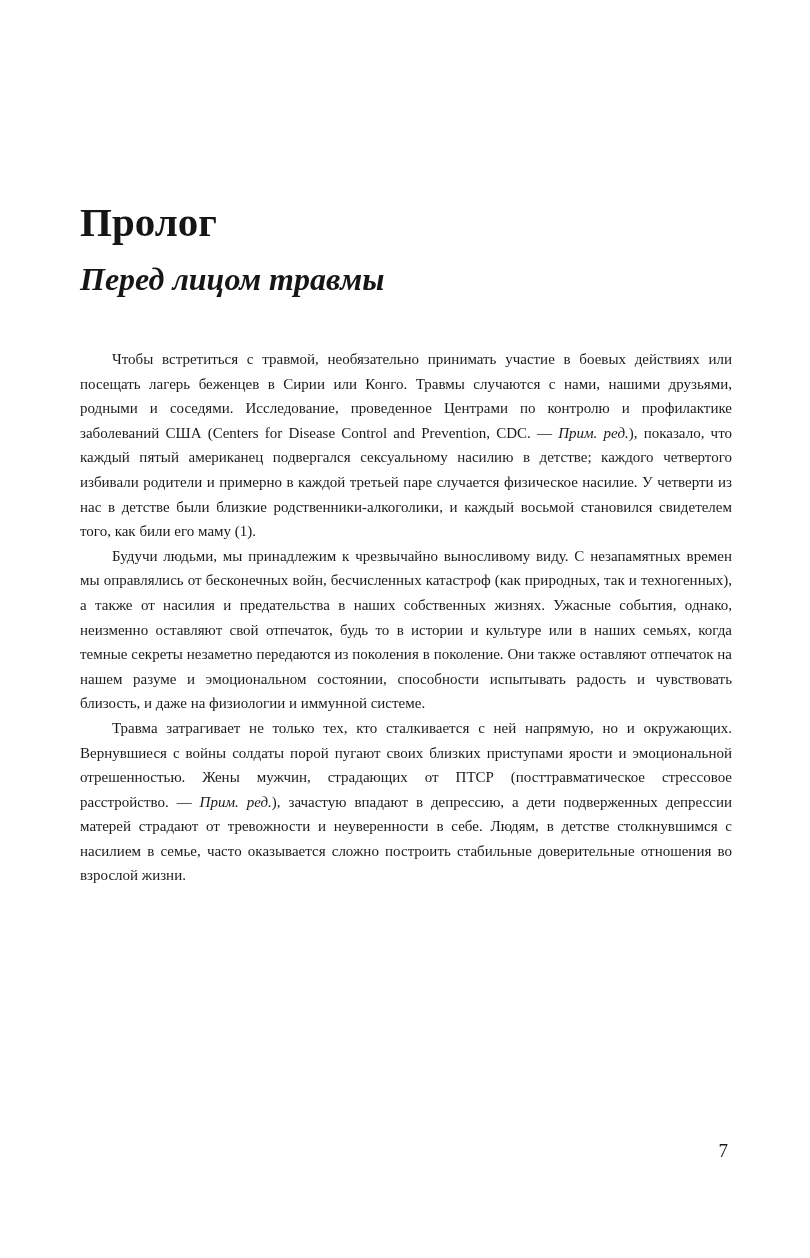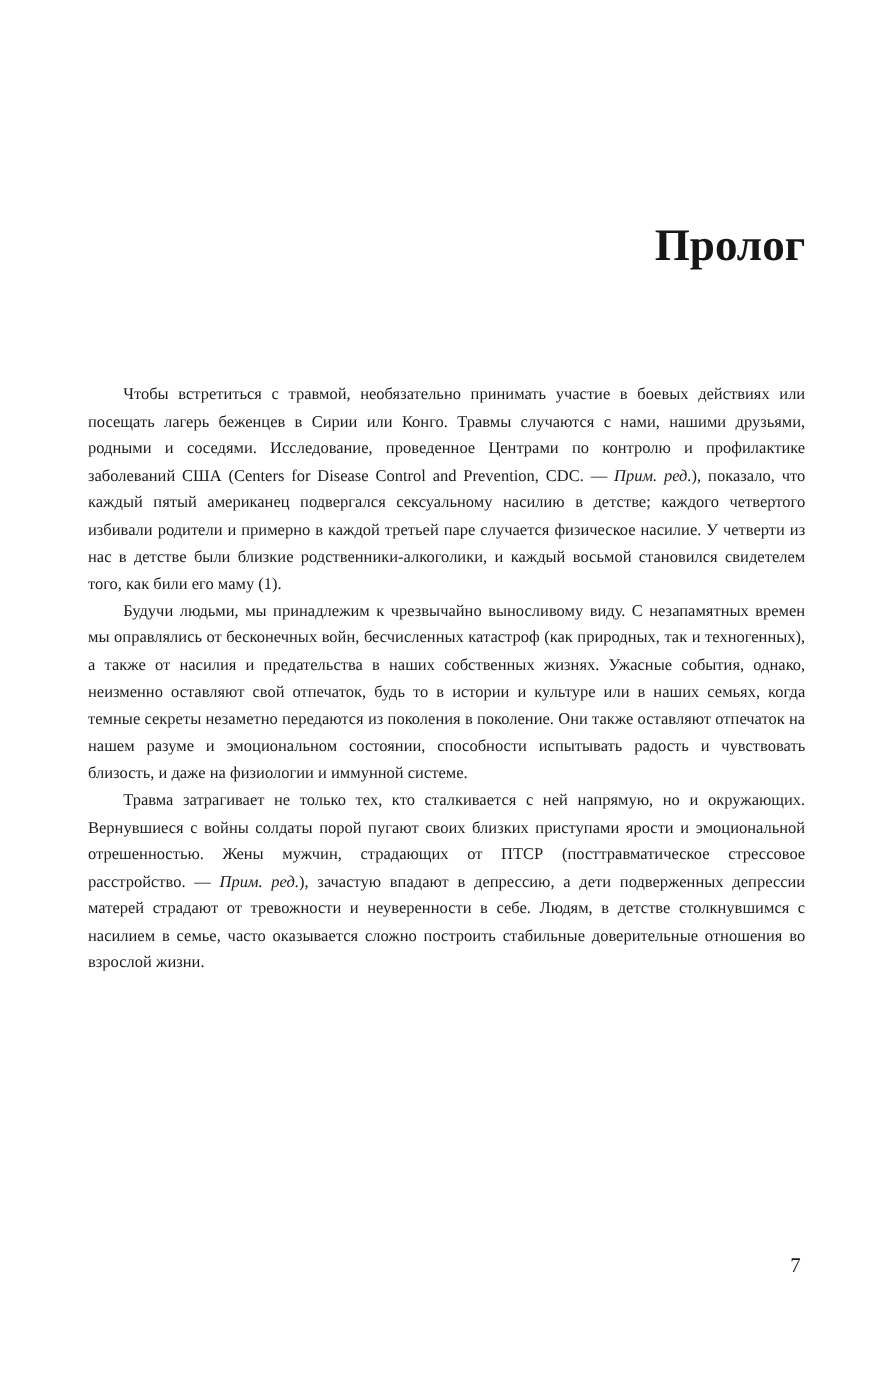--- a/index.html
+++ b/index.html
@@ -15,21 +15,20 @@
       overflow: hidden;
       font-family: "Liberation Serif", "DejaVu Serif", serif;
       color: #1a1a1a;
       box-sizing: border-box;
     }
     .chapter-header {
       position: absolute;
       left: 80px;
       top: 200px;
       right: 78px;
-      text-align: right;
     }
     .chapter-title {
       font-size: 41px;
       font-weight: 700;
       line-height: 1.1;
       margin: 0;
       color: #161616;
     }
     .chapter-subtitle {
       font-size: 32px;
@@ -66,20 +65,21 @@
       color: #1a1a1a;
     }
   </style>
 </head>
 <body>
 
 <div class="page">
 
   <header class="chapter-header">
     <h1 class="chapter-title">Пролог</h1>
+    <h2 class="chapter-subtitle">Перед лицом травмы</h2>
   </header>
 
   <main class="body-text" id="body-text">
       <p class="para"><span>Чтобы встретиться с травмой, необязательно принимать участие в боевых действиях или посещать лагерь беженцев в Сирии или Конго. Травмы случаются с нами, нашими друзьями, родными и соседями. Исследование, проведенное Центрами по контролю и профилактике заболеваний США (Centers for Disease Control and Prevention, CDC. — </span><em>Прим. ред.</em><span>), показало, что каждый пятый американец подвергался сексуальному насилию в детстве; каждого четвертого избивали родители и примерно в каждой третьей паре случается физическое насилие. У четверти из нас в детстве были близкие родственники-алкоголики, и каждый восьмой становился свидетелем того, как били его маму (1).</span></p>
       <p class="para"><span>Будучи людьми, мы принадлежим к чрезвычайно выносливому виду. С незапамятных времен мы оправлялись от бесконечных войн, бесчисленных катастроф (как природных, так и техногенных), а также от насилия и предательства в наших собственных жизнях. Ужасные события, однако, неизменно оставляют свой отпечаток, будь то в истории и культуре или в наших семьях, когда темные секреты незаметно передаются из поколения в поколение. Они также оставляют отпечаток на нашем разуме и эмоциональном состоянии, способности испытывать радость и чувствовать близость, и даже на физиологии и иммунной системе.</span></p>
       <p class="para"><span>Травма затрагивает не только тех, кто сталкивается с ней напрямую, но и окружающих. Вернувшиеся с войны солдаты порой пугают своих близких приступами ярости и эмоциональной отрешенностью. Жены мужчин, страдающих от ПТСР (посттравматическое стрессовое расстройство. — </span><em>Прим. ред.</em><span>), зачастую впадают в депрессию, а дети подверженных депрессии матерей страдают от тревожности и неуверенности в себе. Людям, в детстве столкнувшимся с насилием в семье, часто оказывается сложно построить стабильные доверительные отношения во взрослой жизни.</span></p>
     </main>
 
   <footer class="page-footer">
     <span>7</span>

